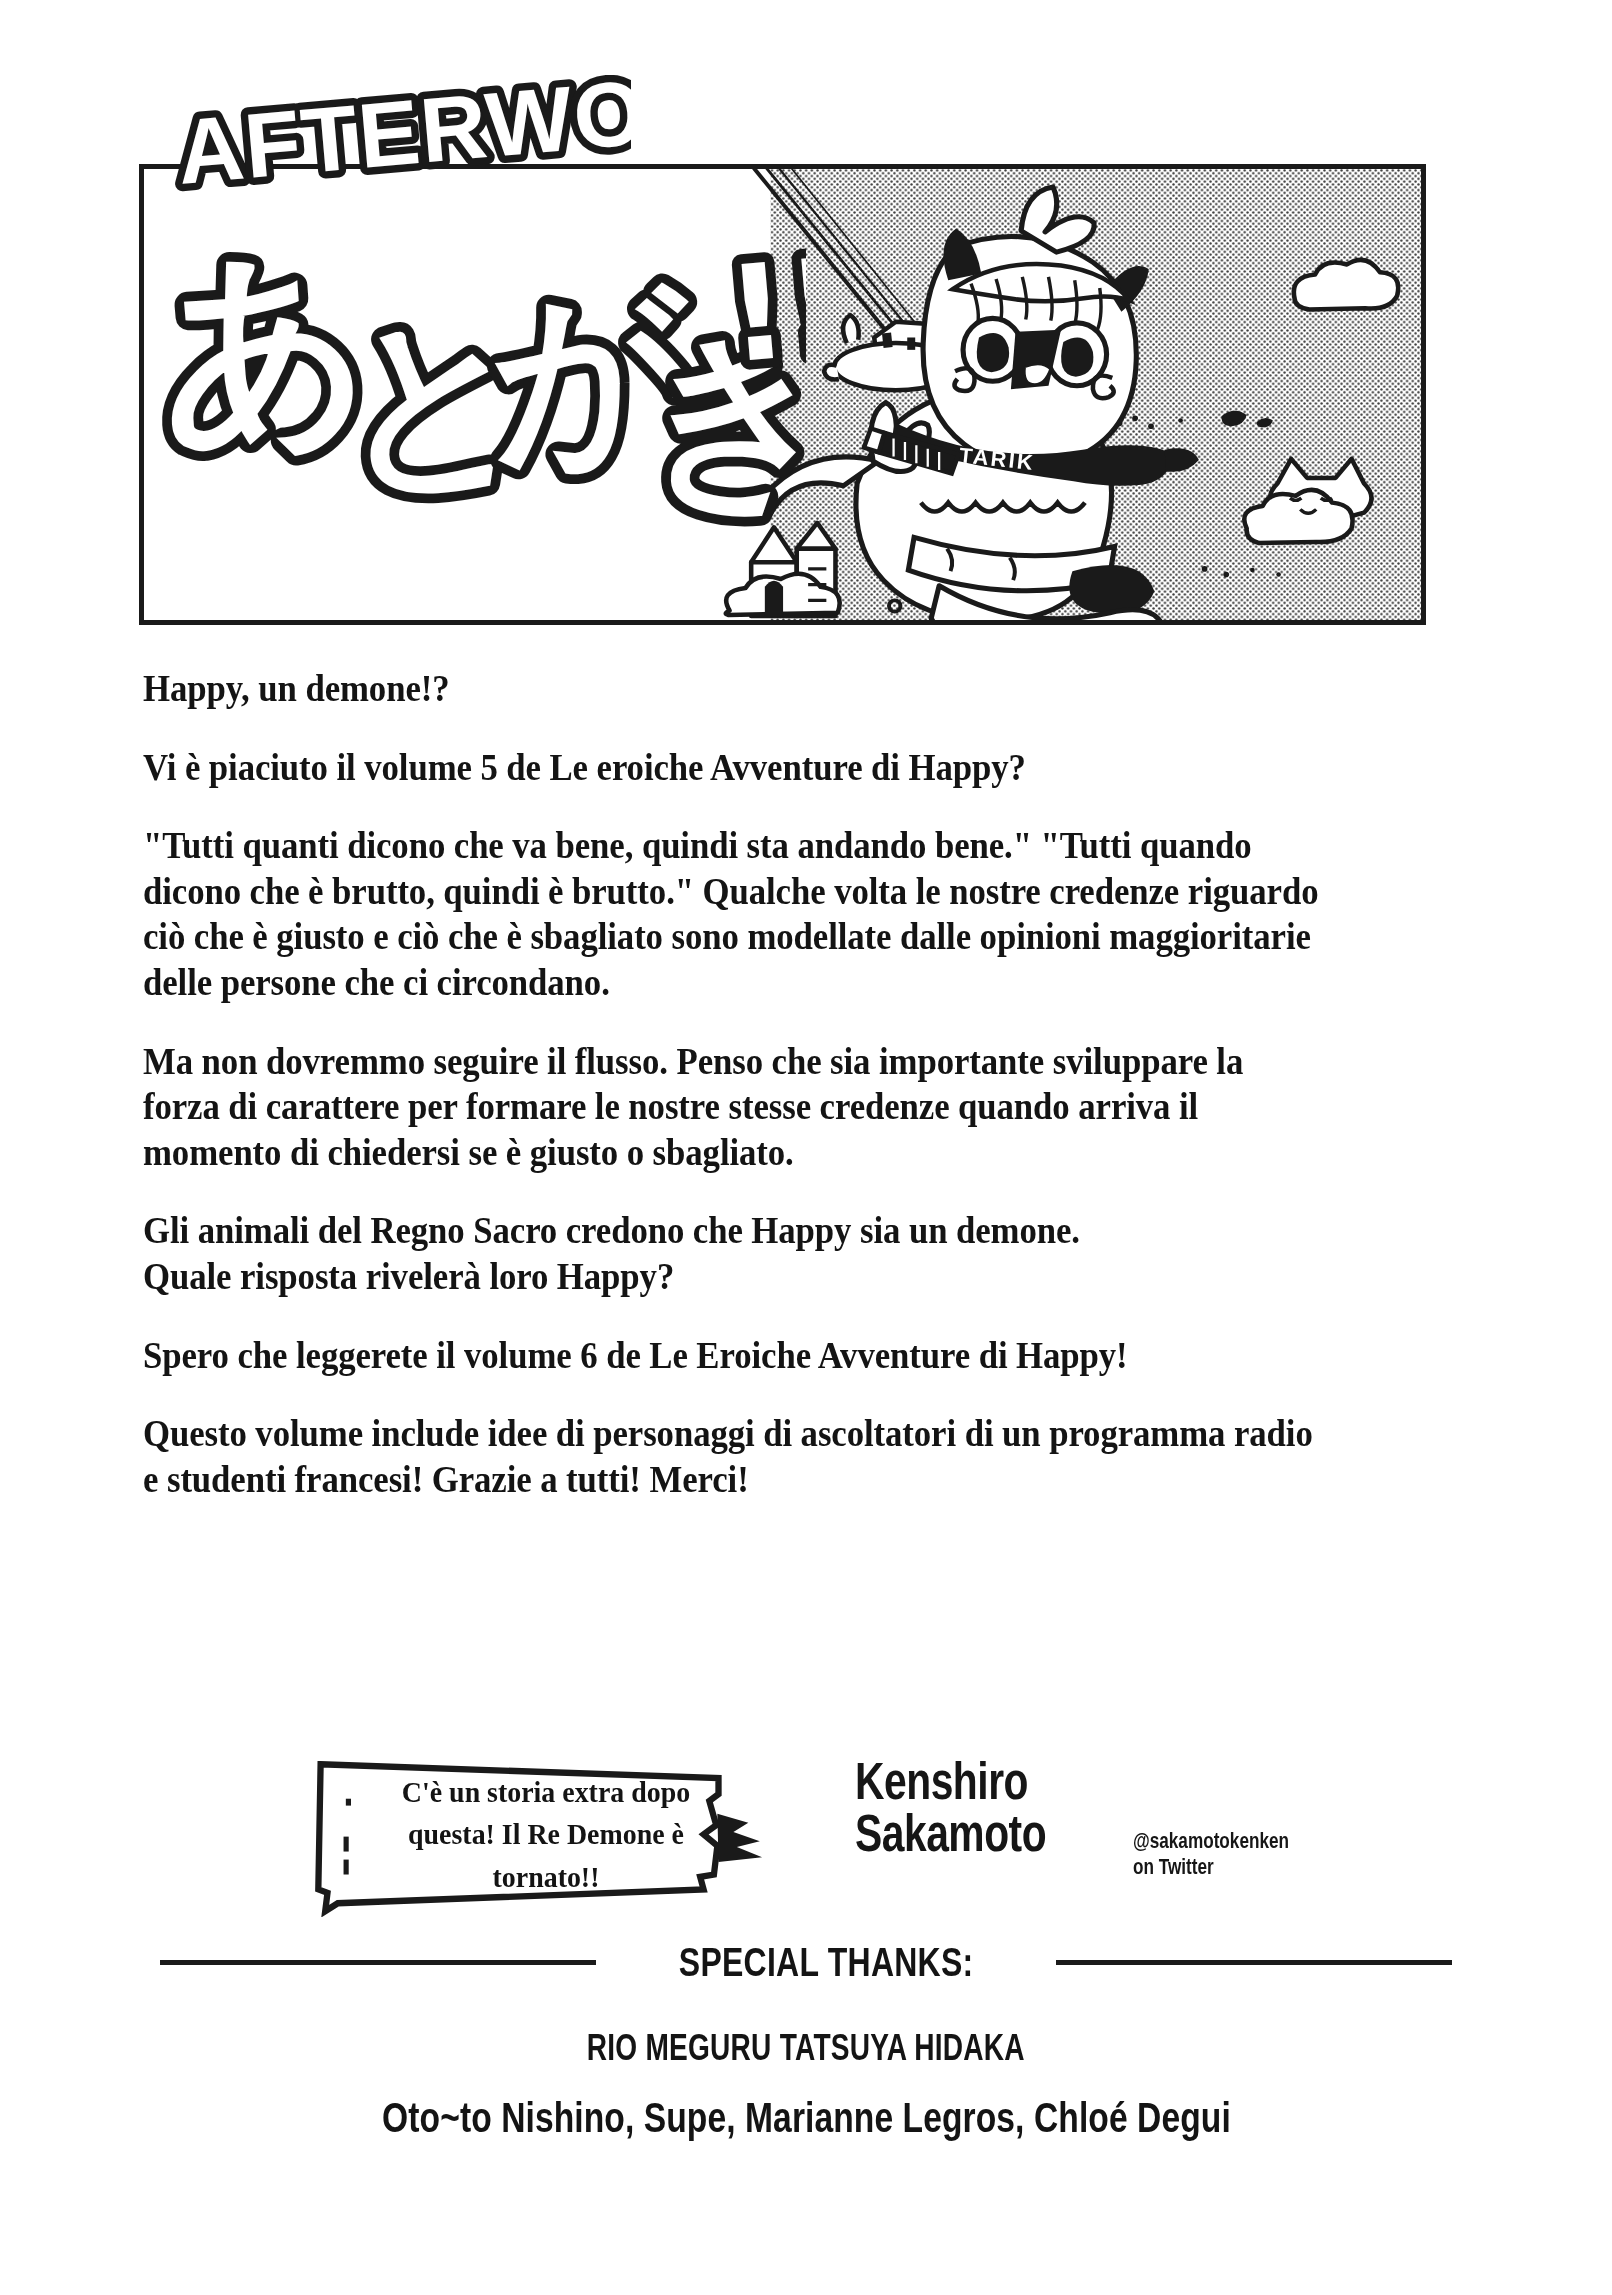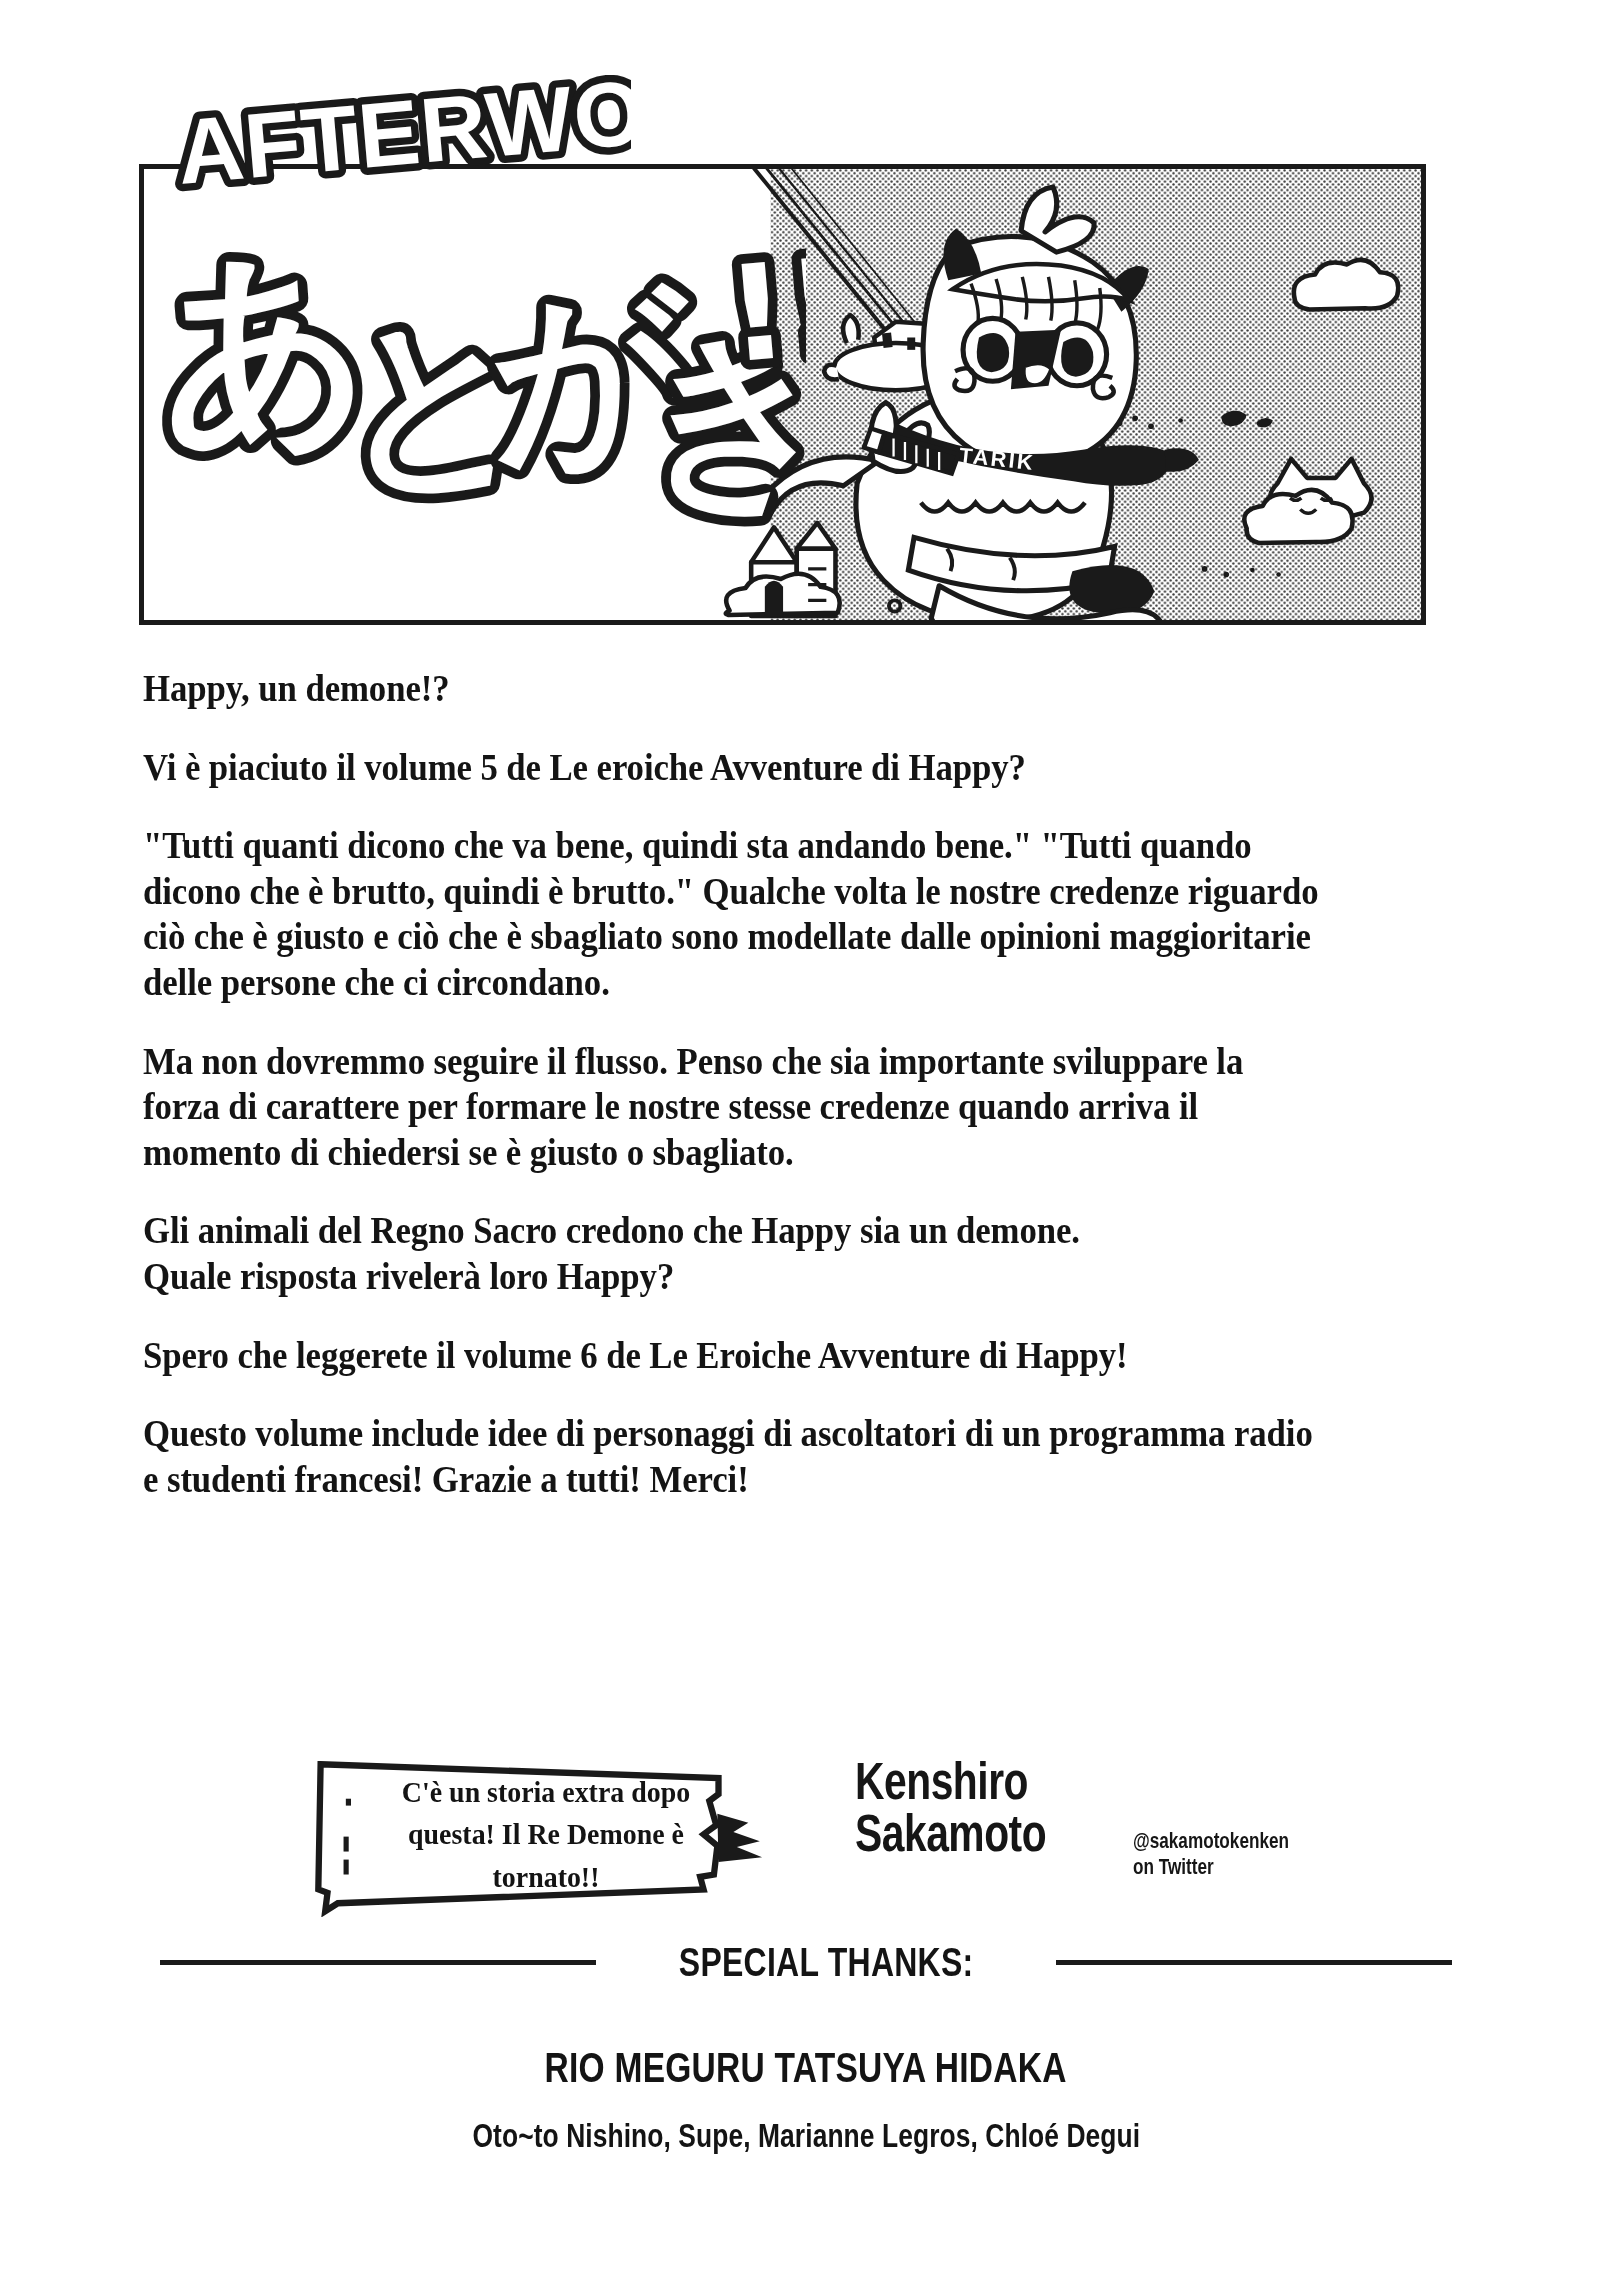--- a/index.html
+++ b/index.html
@@ -164,38 +164,38 @@
     font-family: "Liberation Sans", sans-serif;
     font-weight: 700;
     font-size: 40px;
     letter-spacing: 0.3px;
     color: #141414;
     transform: scaleX(0.80);
     transform-origin: center;
     white-space: nowrap;
   }
   #thanks-names-1 {
-    margin-top: 52px;
+    margin-top: 36px;
     text-align: center;
     font-family: "Liberation Sans", sans-serif;
     font-weight: 700;
-    font-size: 43px;
+    font-size: 36px;
     letter-spacing: 0.3px;
     color: #141414;
   }
   #thanks-names-1 > span {
     display: inline-block;
     transform: scaleX(0.78);
   }
   #thanks-names-2 {
     margin-top: 25px;
     text-align: center;
     font-family: "Liberation Sans", sans-serif;
     font-weight: 700;
-    font-size: 33px;
+    font-size: 42px;
     letter-spacing: 0.1px;
     color: #141414;
   }
   #thanks-names-2 > span {
     display: inline-block;
     transform: scaleX(0.80);
   }
 </style>
 </head>
 <body>

